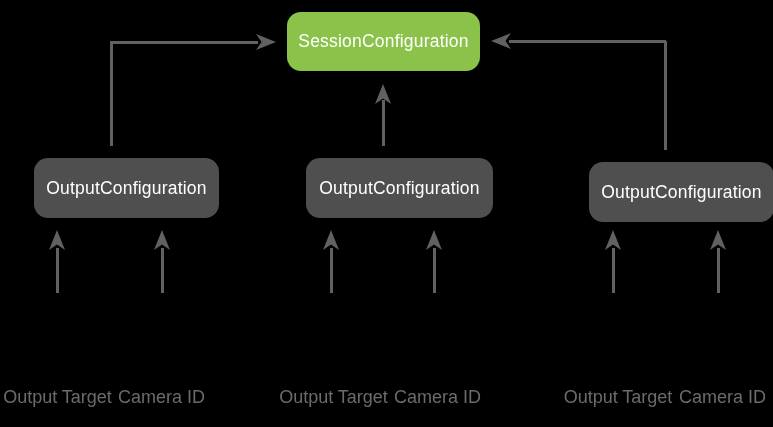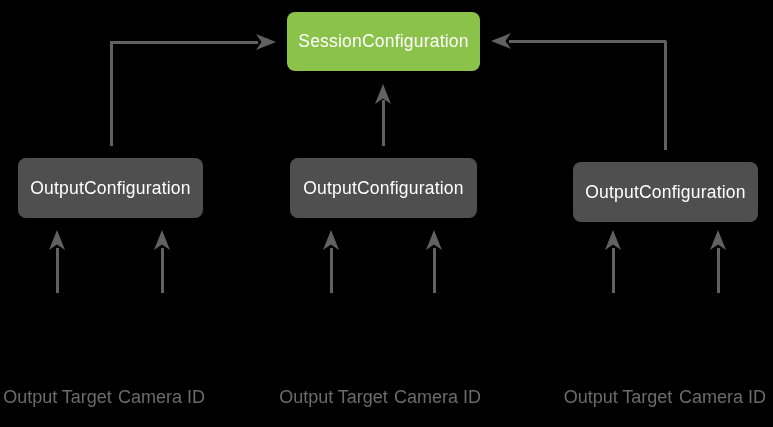--- a/index.html
+++ b/index.html
@@ -18,32 +18,32 @@
     width: 773px;
     height: 427px;
     background: var(--bg);
     overflow: hidden;
   }
   .box {
     position: absolute;
     display: flex;
     align-items: center;
     justify-content: center;
-    border-radius: 8px;
+    border-radius: 14px;
     color: var(--box-text);
     font-size: 17.5px;
     letter-spacing: 0.2px;
     white-space: nowrap;
   }
   .box.session {
     left: 287px; top: 12px;
     width: 193px; height: 59px;
     background: var(--session-fill);
   }
-  .box.output { background: var(--output-fill); height: 60px; }
+  .box.output { background: var(--output-fill); height: 60px; margin-left: 16px; }
   .box.output.o1 { left: 18px;  top: 158px; width: 185px; }
   .box.output.o2 { left: 290px; top: 158px; width: 187px; }
   .box.output.o3 { left: 573px; top: 162px; width: 185px; }
 
   .line { position: absolute; background: var(--arrow); }
   .line.v { width: 3px; }
   .line.h { height: 3px; }
 
   .ah { position: absolute; background: var(--arrow); }
   .ah.right { width: 20px; height: 16px; clip-path: polygon(0 0, 100% 50%, 0 100%, 28% 50%); }

